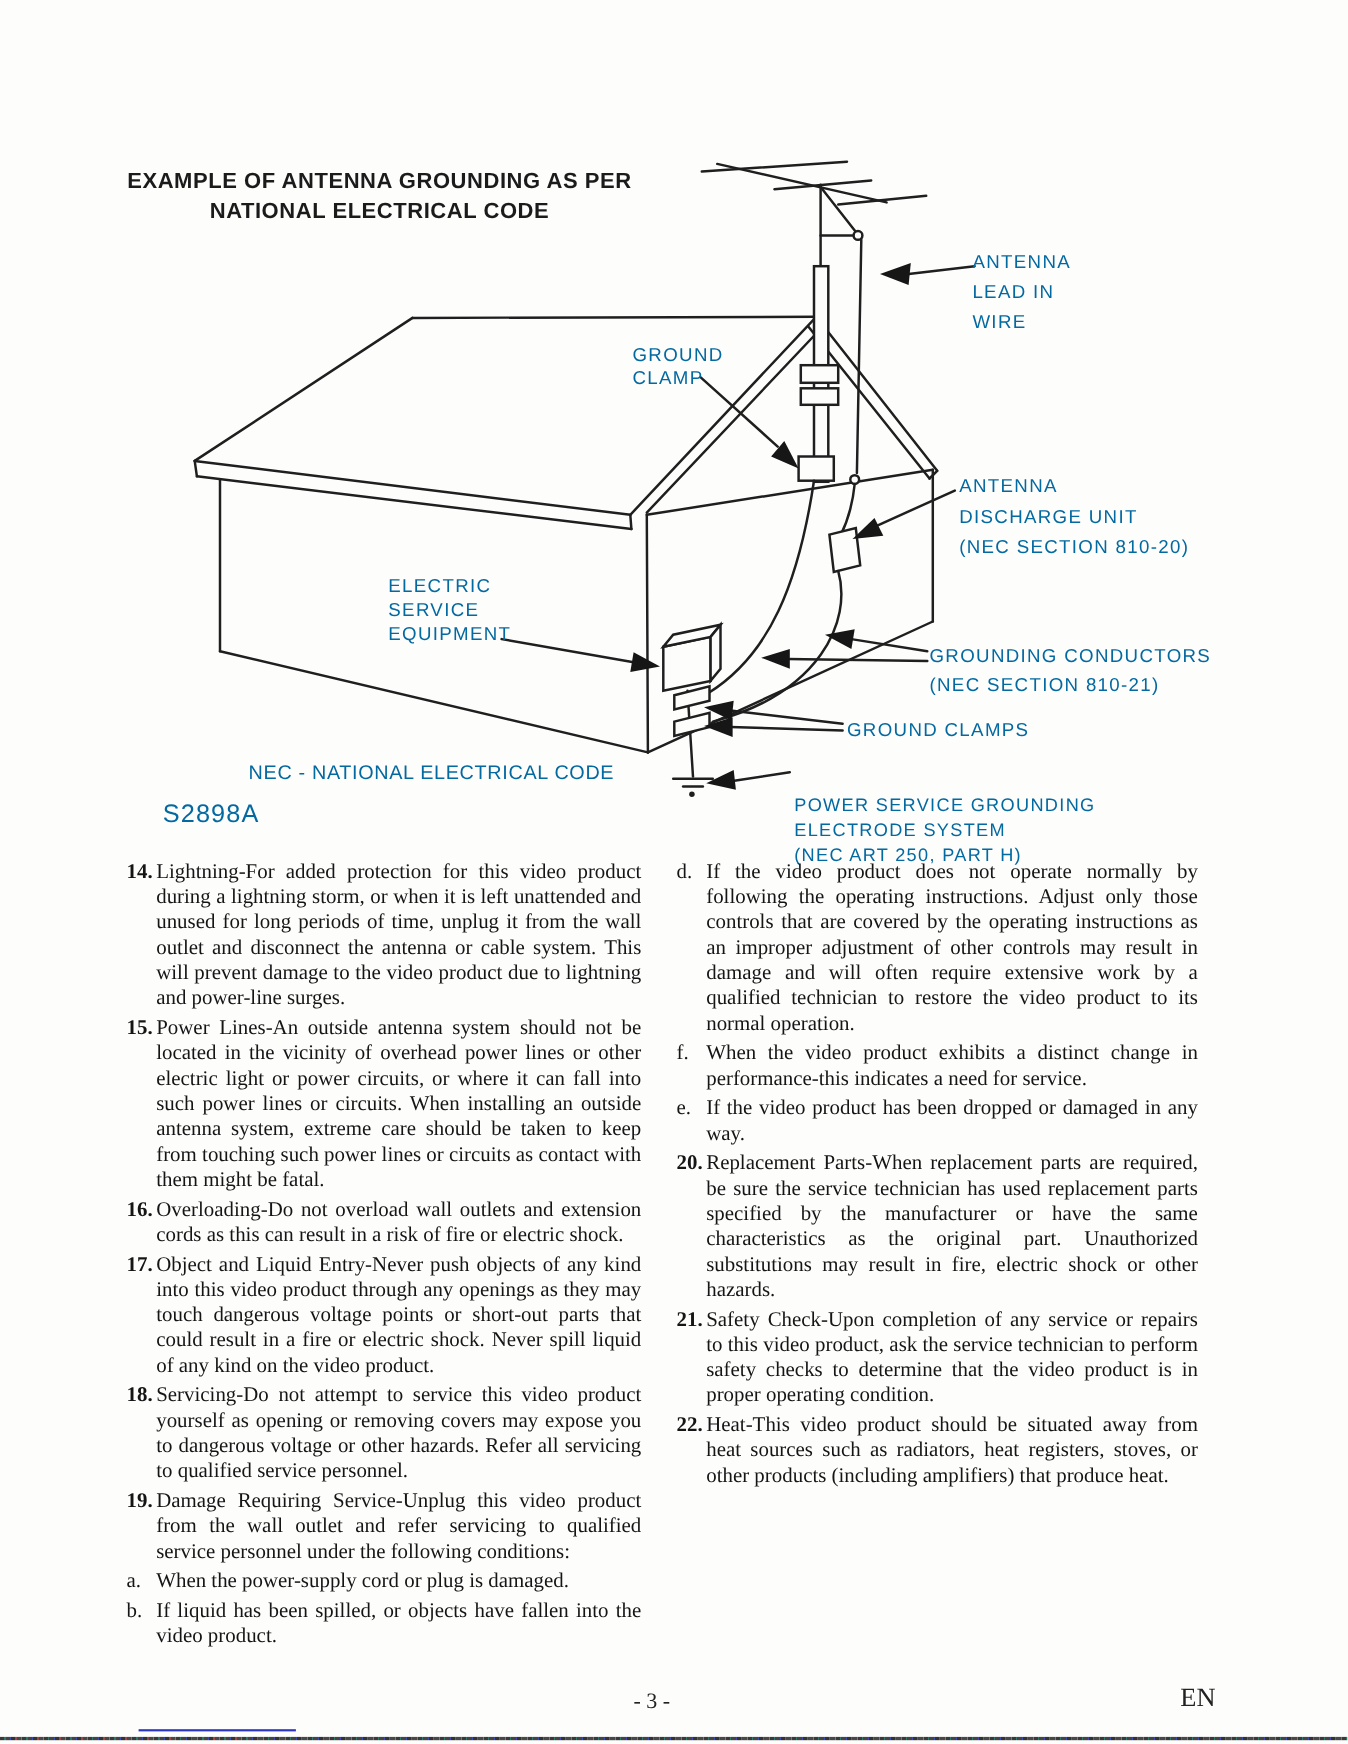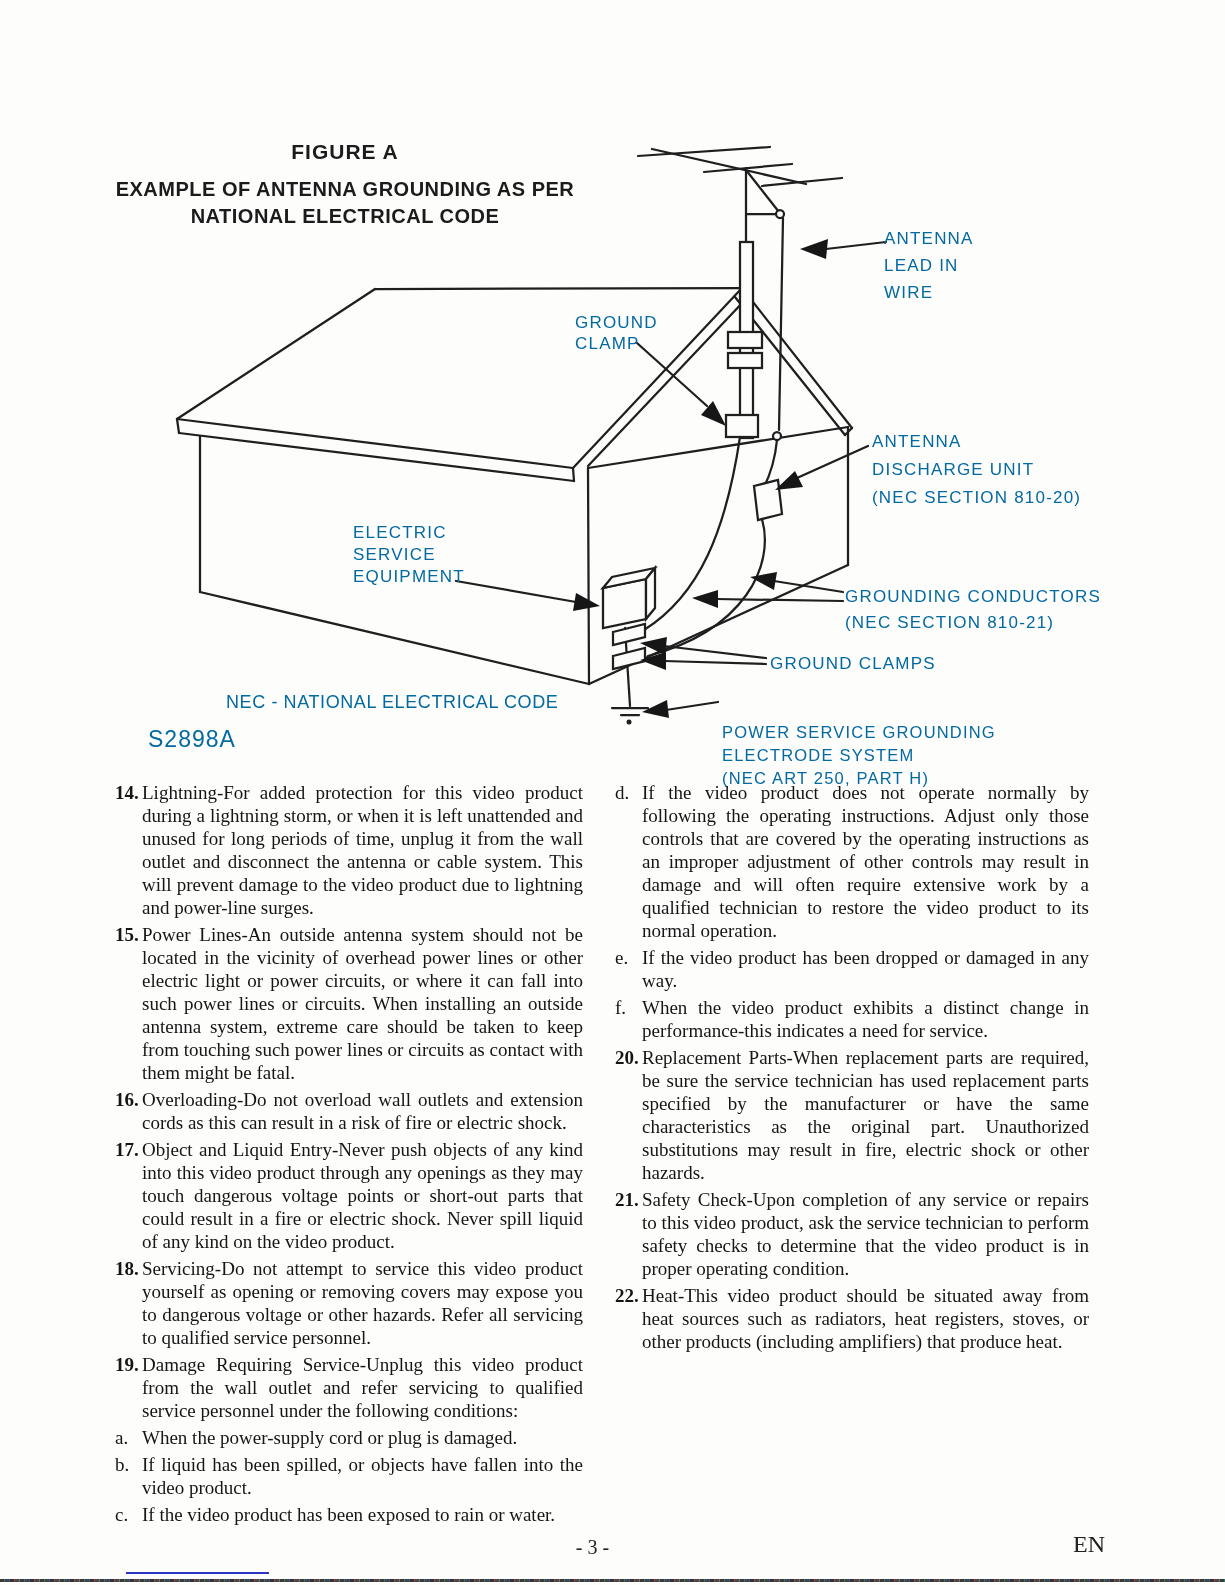--- a/index.html
+++ b/index.html
@@ -47,21 +47,20 @@
   .blue-underline{position:absolute;left:126px;top:1572px;width:143px;height:2px;background:#2a35c0;}
   .scan-stripe{
     position:absolute;left:0;top:1579px;width:1225px;height:3px;
     background:repeating-linear-gradient(90deg,#3a3a3a 0 4px,#2a7a6a 4px 5px,#444 5px 9px,#3a49b5 9px 10px,#333 10px 14px,#a04545 14px 15px,#484848 15px 19px,#777 19px 20px);
   }
 </style>
 </head>
 <body>
 
 <div class="fig-title-block">
-  <div class="fig-title">FIGURE A</div>
   <div class="fig-subtitle">EXAMPLE OF ANTENNA GROUNDING AS PER
 NATIONAL ELECTRICAL CODE</div>
 </div>
 
 <svg class="diagram" width="1225" height="645" viewBox="0 130 1225 645">
   <g stroke="#1f1f1f" stroke-width="2.25" fill="none" stroke-linecap="round">
 
     <g>
       <line x1="375" y1="289" x2="742" y2="288"></line>
       <line x1="375" y1="289" x2="177" y2="419"></line>
@@ -166,26 +165,25 @@
 
 <div class="col" id="col-left">
     <p class="item numbered"><span class="marker">14.</span><b>Lightning</b><span>-For added protection for this video product during a lightning storm, or when it is left unattended and unused for long periods of time, unplug it from the wall outlet and disconnect the antenna or cable system. This will prevent damage to the video product due to lightning and power-line surges.</span></p>
     <p class="item numbered"><span class="marker">15.</span><b>Power Lines</b><span>-An outside antenna system should not be located in the vicinity of overhead power lines or other electric light or power circuits, or where it can fall into such power lines or circuits. When installing an outside antenna system, extreme care should be taken to keep from touching such power lines or circuits as contact with them might be fatal.</span></p>
     <p class="item numbered"><span class="marker">16.</span><b>Overloading</b><span>-Do not overload wall outlets and extension cords as this can result in a risk of fire or electric shock.</span></p>
     <p class="item numbered"><span class="marker">17.</span><b>Object and Liquid Entry</b><span>-Never push objects of any kind into this video product through any openings as they may touch dangerous voltage points or short-out parts that could result in a fire or electric shock. Never spill liquid of any kind on the video product.</span></p>
     <p class="item numbered"><span class="marker">18.</span><b>Servicing</b><span>-Do not attempt to service this video product yourself as opening or removing covers may expose you to dangerous voltage or other hazards. Refer all servicing to qualified service personnel.</span></p>
     <p class="item numbered"><span class="marker">19.</span><b>Damage Requiring Service</b><span>-Unplug this video product from the wall outlet and refer servicing to qualified service personnel under the following conditions:</span></p>
     <p class="item lettered"><span class="marker">a.</span><span>When the power-supply cord or plug is damaged.</span></p>
     <p class="item lettered"><span class="marker">b.</span><span>If liquid has been spilled, or objects have fallen into the video product.</span></p>
-    <p class="item lettered"><span class="marker">c.</span><span>If the video product has been exposed to rain or water.</span></p>
   </div>
 <div class="col" id="col-right">
     <p class="item lettered"><span class="marker">d.</span><span>If the video product does not operate normally by following the operating instructions. Adjust only those controls that are covered by the operating instructions as an improper adjustment of other controls may result in damage and will often require extensive work by a qualified technician to restore the video product to its normal operation.</span></p>
+    <p class="item lettered"><span class="marker">f.</span><span>When the video product exhibits a distinct change in performance-this indicates a need for service.</span></p>
     <p class="item lettered"><span class="marker">e.</span><span>If the video product has been dropped or damaged in any way.</span></p>
-    <p class="item lettered"><span class="marker">f.</span><span>When the video product exhibits a distinct change in performance-this indicates a need for service.</span></p>
     <p class="item numbered"><span class="marker">20.</span><b>Replacement Parts</b><span>-When replacement parts are required, be sure the service technician has used replacement parts specified by the manufacturer or have the same characteristics as the original part. Unauthorized substitutions may result in fire, electric shock or other hazards.</span></p>
     <p class="item numbered"><span class="marker">21.</span><b>Safety Check</b><span>-Upon completion of any service or repairs to this video product, ask the service technician to perform safety checks to determine that the video product is in proper operating condition.</span></p>
     <p class="item numbered"><span class="marker">22.</span><b>Heat</b><span>-This video product should be situated away from heat sources such as radiators, heat registers, stoves, or other products (including amplifiers) that produce heat.</span></p>
   </div>
 
 <div class="page-number">- 3 -</div>
 <div class="footer-lang">EN</div>
 <div class="footer-code">7I11</div>
 <div class="blue-underline"></div>
 <div class="scan-stripe"></div>

